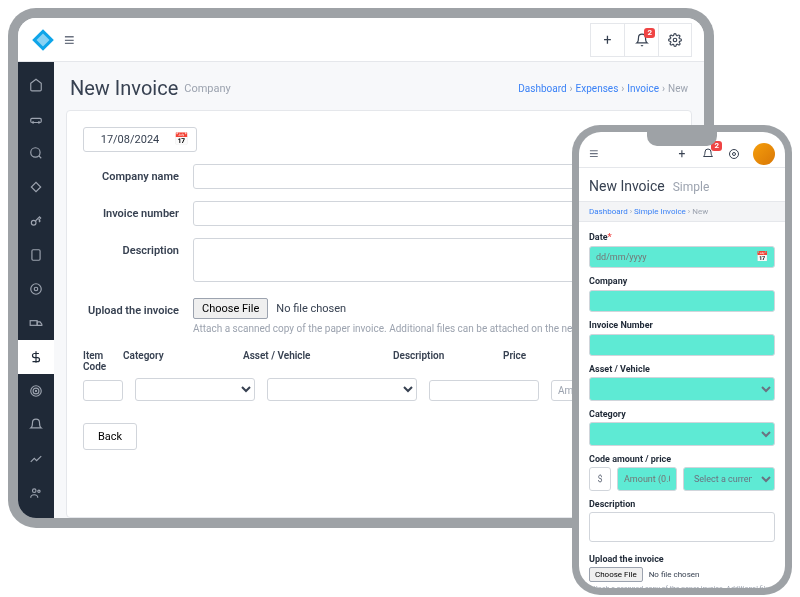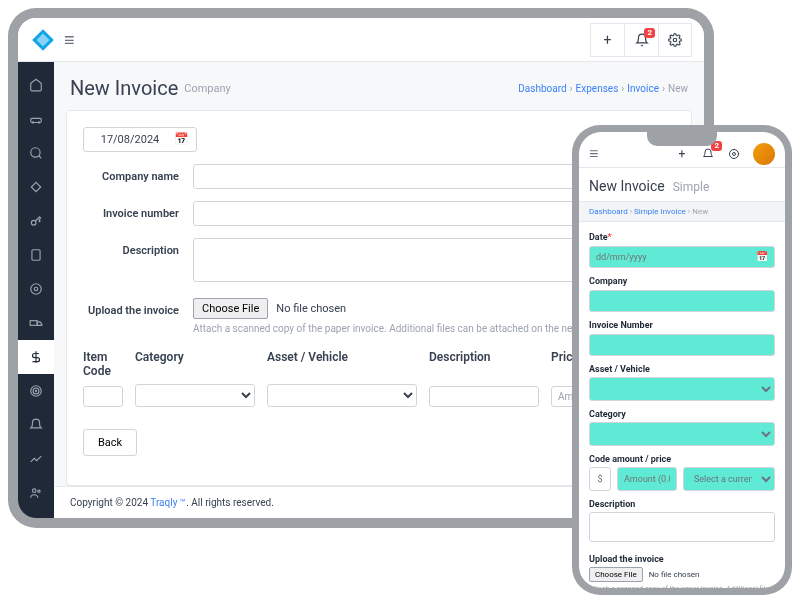--- a/index.html
+++ b/index.html
@@ -51,21 +51,21 @@
 .date-wrap { position: relative; display: inline-block; }
 .date-wrap .input { width: 114px; padding-right: 28px; text-align: center; }
 .date-icon { position: absolute; right: 8px; top: 5px; color: #6b7280; font-size: 12px; }
 .textarea { height: 44px; resize: vertical; }
 .file-row { display: flex; align-items: center; gap: 8px; }
 .file-btn { border: 1px solid #9ca3af; background: #efefef; padding: 3px 8px; font-size: 11px; border-radius: 2px; }
 .file-text { font-size: 11px; color: #374151; }
 .help-text { font-size: 10px; color: #9ca3af; margin-top: 4px; }
 
 
-.line-header { display: flex; gap: 12px; margin-top: 16px; margin-bottom: 6px; font-size: 12px; font-weight: 600; color: #374151; }
+.line-header { display: flex; gap: 0; margin-top: 16px; margin-bottom: 6px; font-size: 10px; font-weight: 600; color: #374151; }
 .col-code { width: 40px; }
 .col-cat { width: 120px; }
 .col-asset { width: 150px; }
 .col-desc { width: 110px; }
 .col-price { width: 100px; text-align: left; }
 .line-row { display: flex; gap: 12px; align-items: center; }
 .line-row .input, .line-row select { font-size: 10px; padding: 4px 6px; }
 .amount-input::placeholder { color: #9ca3af; }
 
 .add-line-btn { display: block; margin: 18px auto 0; background: #06b6d4; color: #fff; border: none; padding: 7px 18px; font-size: 11px; border-radius: 3px; cursor: pointer; }
@@ -272,24 +272,20 @@
           <div class="col-code"><input class="input" style=""></div>
           <div class="col-cat"><select><option></option></select></div>
           <div class="col-asset"><select><option></option></select></div>
           <div class="col-desc"><input class="input" style=""></div>
           <div class="col-price"><input class="input amount-input" placeholder="Amount (0.00)" style=""></div>
         </div>
 
         <button class="back-btn">Back</button>
       </div>
 
-      <div class="footer">
-        <div><span>Copyright © 2024 </span><a>Traqly ™</a><span>. All rights reserved.</span></div>
-        <div class="footer-right">Need h</div>
-      </div>
     </div>
   </div>
 
 </div>
 </div>
 
 <div class="phone">
 <div class="phone-screen">
   <div class="notch"></div>
 

